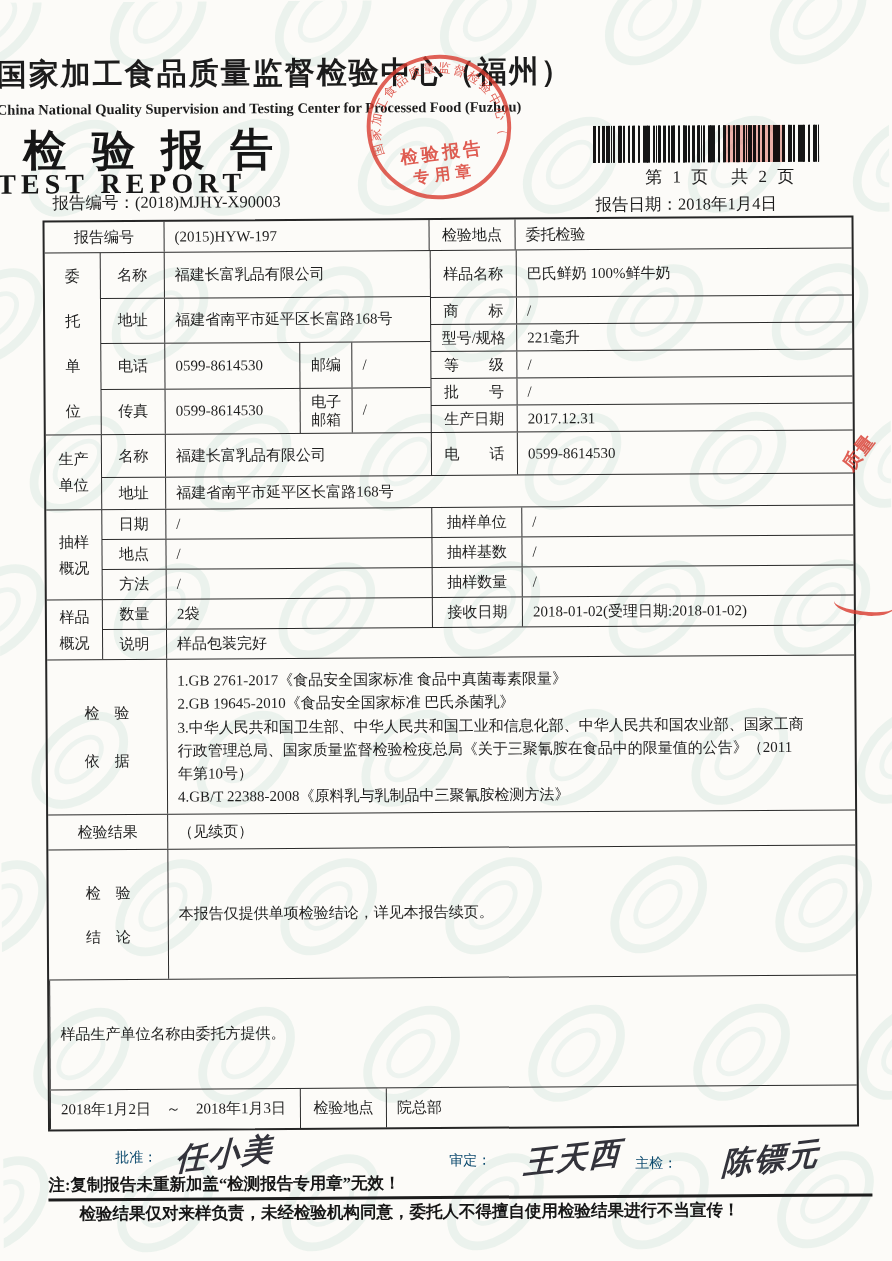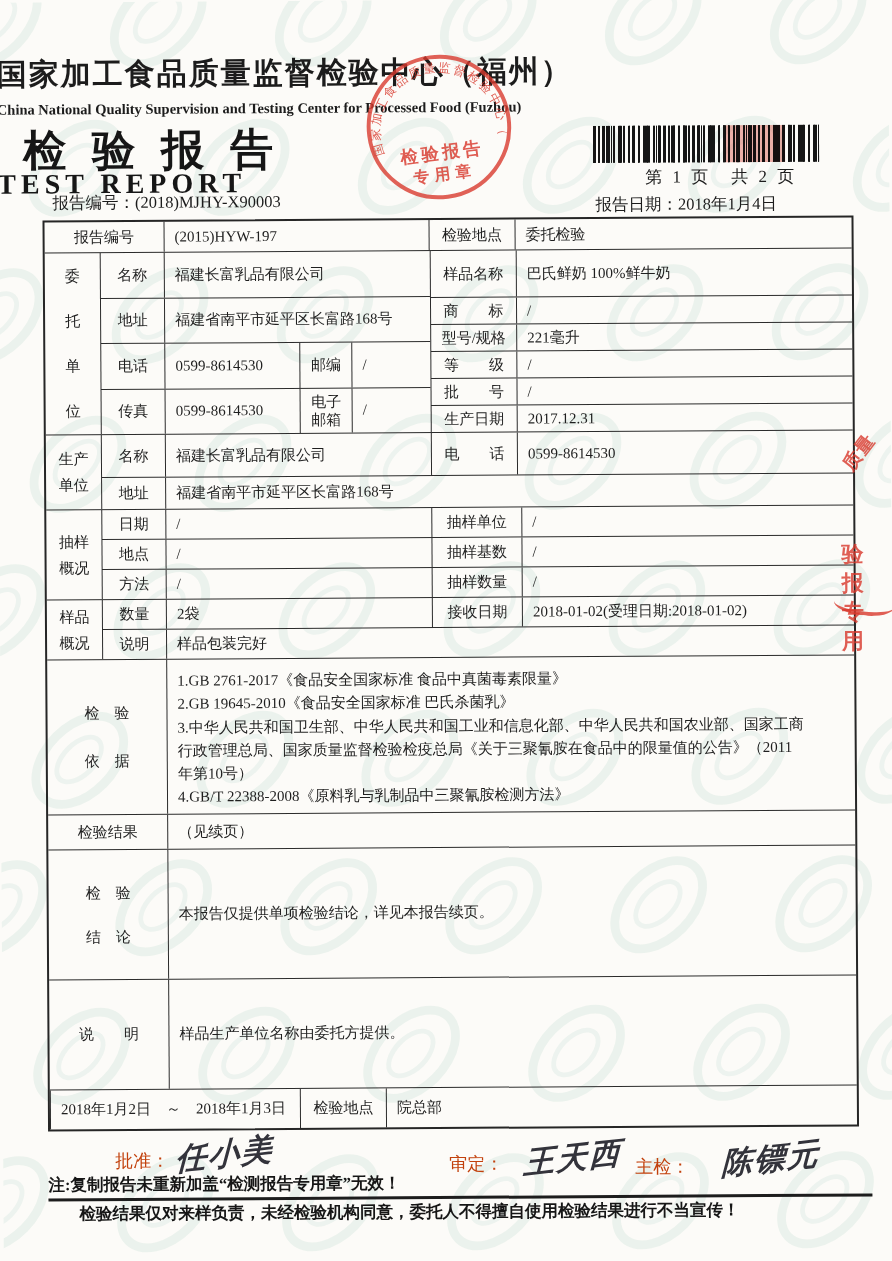--- a/index.html
+++ b/index.html
@@ -58,21 +58,21 @@
   .w-rl2{width:90px;flex:0 0 90px;}
   .grow{flex:1 1 auto;}
   .lh4{line-height:45px;}
   .lh2b{line-height:26px;}
   .lh2c{line-height:48px;}
   .lh2d{line-height:44px;}
   .basis-val{display:block;padding:10px 48px 6px 10px;line-height:1.55;}
   .basis-val div{margin:0;}
   
   .sig-row{position:absolute;left:0;top:0;width:892px;z-index:2;}
-  .sig-label{position:absolute;font-size:18px;color:#c2410c;}
+  .sig-label{position:absolute;font-size:14px;color:#0c4a6e;}
   .sig-name{position:absolute;font-size:31px;font-weight:600;color:#33333b;
       transform:rotate(-6deg) skewX(-8deg);font-style:italic;letter-spacing:2px;}
   
   .note{position:absolute;font-size:16.5px;font-weight:600;color:#161616;z-index:2;}
   .note1{left:45px;top:1172px;}
   .note2{left:76px;top:1201px;}
   .foot-rule{position:absolute;left:45px;top:1196px;width:824px;height:2.5px;background:#1d1d1d;z-index:2;}
 </style>
 </head>
 <body>
@@ -263,22 +263,20 @@
       <path id="ringArc" d="M 25,115 A 68,68 0 1 1 155,115" fill="none"></path>
     </defs>
     <text font-size="14" fill="#d8382c" letter-spacing="2.5" opacity="0.92">
       <textPath href="#ringArc" startOffset="2">国家加工食品质量监督检验中心（福州）</textPath>
     </text>
     <text x="90" y="126" text-anchor="middle" font-size="20" font-weight="bold" letter-spacing="4" fill="#d8382c" opacity="0.92">检验报告</text>
     <text x="90" y="150" text-anchor="middle" font-size="18" font-weight="bold" letter-spacing="6" fill="#d8382c" opacity="0.92">专用章</text>
   </svg>
 
   <div class="edge-frag frag-upper">质量</div>
-  <div class="edge-frag frag-lower">验 报
-专 用</div>
   <div class="frag-arc"></div>
 
   <div class="tbl">
 
     <div class="tr" style="height:30px">
       <div class="td first lbl w-big">报告编号</div>
       <div class="td val" style="flex:0 0 265px">(2015)HYW-197</div>
       <div class="td lbl w-rl">检验地点</div>
       <div class="td val grow">委托检验</div>
     </div>
@@ -414,21 +412,20 @@
       <div class="td val grow">（见续页）</div>
     </div>
 
     <div class="tr" style="height:130px">
       <div class="td first lbl w-big lh2d">检　验
 结　论</div>
       <div class="td val grow">本报告仅提供单项检验结论，详见本报告续页。</div>
     </div>
 
     <div class="tr" style="height:110px">
-      <div class="td first lbl w-big">说　　明</div>
       <div class="td val grow">样品生产单位名称由委托方提供。</div>
     </div>
 
     <div class="tr" style="height:40px">
       <div class="td val" style="flex:0 0 250px">2018年1月2日　～　2018年1月3日</div>
       <div class="td lbl w-rl">检验地点</div>
       <div class="td val grow">院总部</div>
     </div>
 
   </div>

